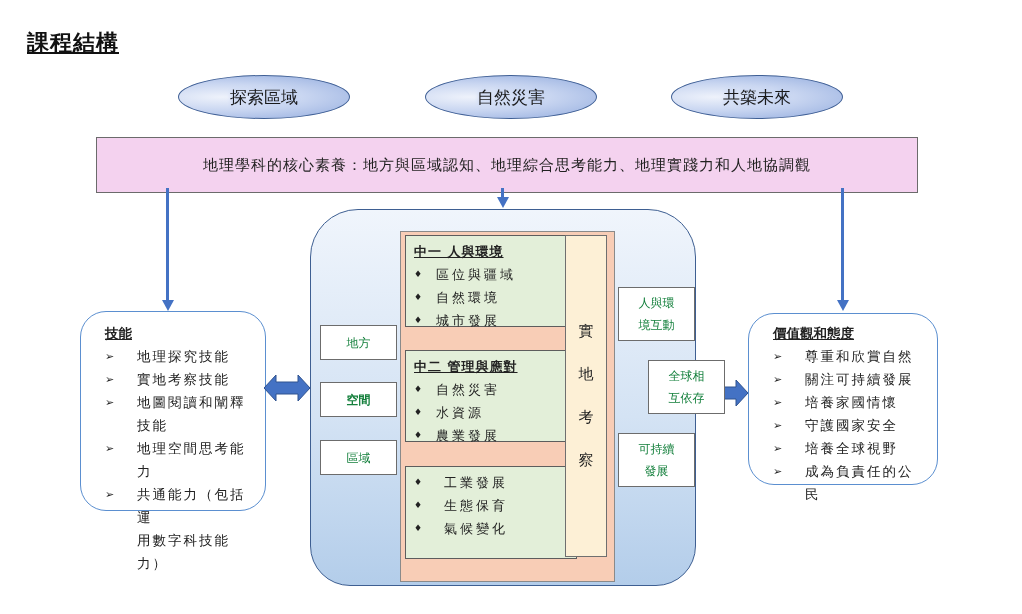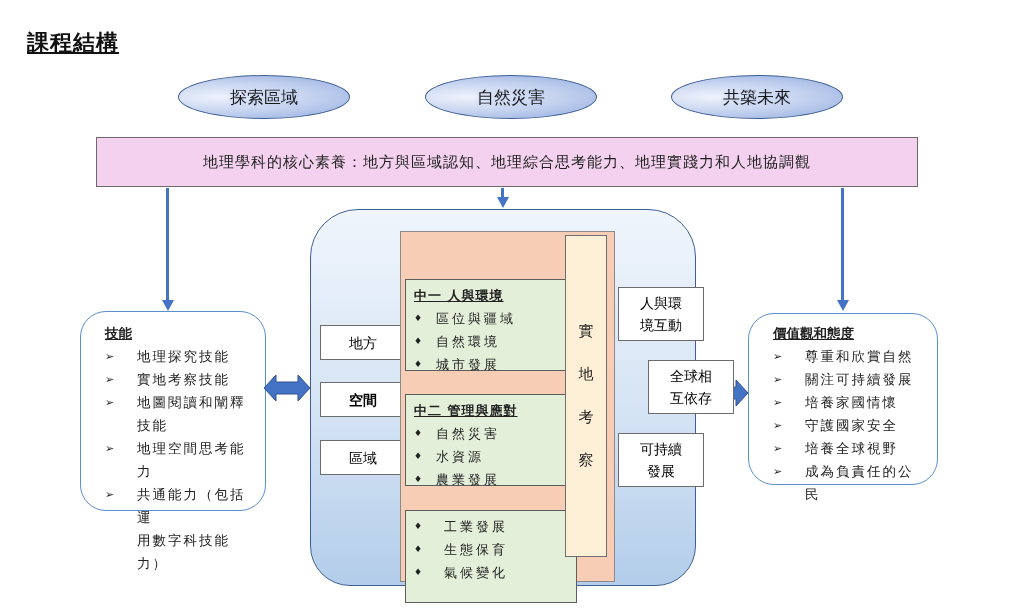--- a/index.html
+++ b/index.html
@@ -9,45 +9,45 @@
 
   .page-title { left:27px; top:28px; font-size:22px; font-weight:bold;
                 text-decoration:underline; letter-spacing:1px; color:#111; }
 
   .ellipse { height:44px; border:1.5px solid #3f5f95; border-radius:50%;
              background: radial-gradient(ellipse at 25% 50%, #eef2fb 0%, #c9d6f1 45%, #93acde 100%);
              display:flex; align-items:center; justify-content:center;
              font-family:"DejaVu Sans","Liberation Sans",sans-serif; font-size:17px; color:#1a1a1a;
              text-shadow: 0 0 4px #b5c8f0; }
 
-  .core-bar { left:96px; top:137px; width:822px; height:50px; background:#f4d2ef;
+  .core-bar { left:96px; top:137px; width:822px; height:56px; background:#f4d2ef;
               border:1.5px solid #6b6b6b; display:flex; align-items:center; justify-content:center;
               font-size:15px; letter-spacing:1px; }
 
   .arrow-line { background:#4472c4; width:3px; }
   .arrow-head { width:0; height:0; border-left:6px solid transparent; border-right:6px solid transparent;
                 border-top:11px solid #4472c4; }
 
   .side-box { border:1.5px solid #5b8fd0; border-radius:26px; background:#fff; padding:10px 12px 8px 24px;
               font-size:13.5px; line-height:23px; }
   .side-box .hd { font-weight:bold; text-decoration:underline; }
   .side-box ul { list-style:none; margin:0; padding:0; }
   .side-box li { display:flex; }
   .side-box li .mk { width:32px; flex:none; font-family:"DejaVu Sans",sans-serif; font-size:11px; }
   .side-box li .tx { letter-spacing:2px; }
 
   .center-wrap { left:310px; top:209px; width:386px; height:377px; border:1.5px solid #3e5f92;
                  border-radius:48px 48px 40px 40px;
                  background: linear-gradient(180deg, #f0f5fc 0%, #d4e3f4 55%, #b3cdea 100%); }
 
-  .small-box { width:86px; background:#fff; border:1.3px solid #6c6c6c; display:flex; align-items:center;
-               justify-content:center; text-align:center; font-size:14px; line-height:22px; color:#000000; }
+  .small-box { width:77px; background:#fff; border:1.3px solid #6c6c6c; display:flex; align-items:center;
+               justify-content:center; text-align:center; font-size:12px; line-height:22px; color:#15803d; }
 
   .topic-frame { left:400px; top:231px; width:215px; height:351px; background:#f8cdb6; border:1px solid #8a8a8a; }
-  .topic-box { left:405px; width:172px; background:#e3efd9; border:1.3px solid #5d5d5d; padding:4px 8px; font-size:13px; line-height:23px;margin-top:44px; }
+  .topic-box { left:405px; width:172px; background:#e3efd9; border:1.3px solid #5d5d5d; padding:4px 8px; font-size:13px; line-height:23px; }
   .topic-box .hd { font-weight:bold; text-decoration:underline; letter-spacing:1px; }
   .topic-box .it { display:flex; }
   .topic-box .it .mk { width:22px; flex:none; font-family:"DejaVu Sans",sans-serif; font-size:9px; }
   .topic-box .it .tx { letter-spacing:3px; }
 
   .field-col { left:565px; top:235px; width:42px; height:322px; background:#fdf0d6; border:1.3px solid #6f6f6f;
                display:flex; flex-direction:column; align-items:center; justify-content:center; font-size:15px; }
   .field-col span { margin:12px 0; }
 
   .dbl-arrow svg { display:block; }

